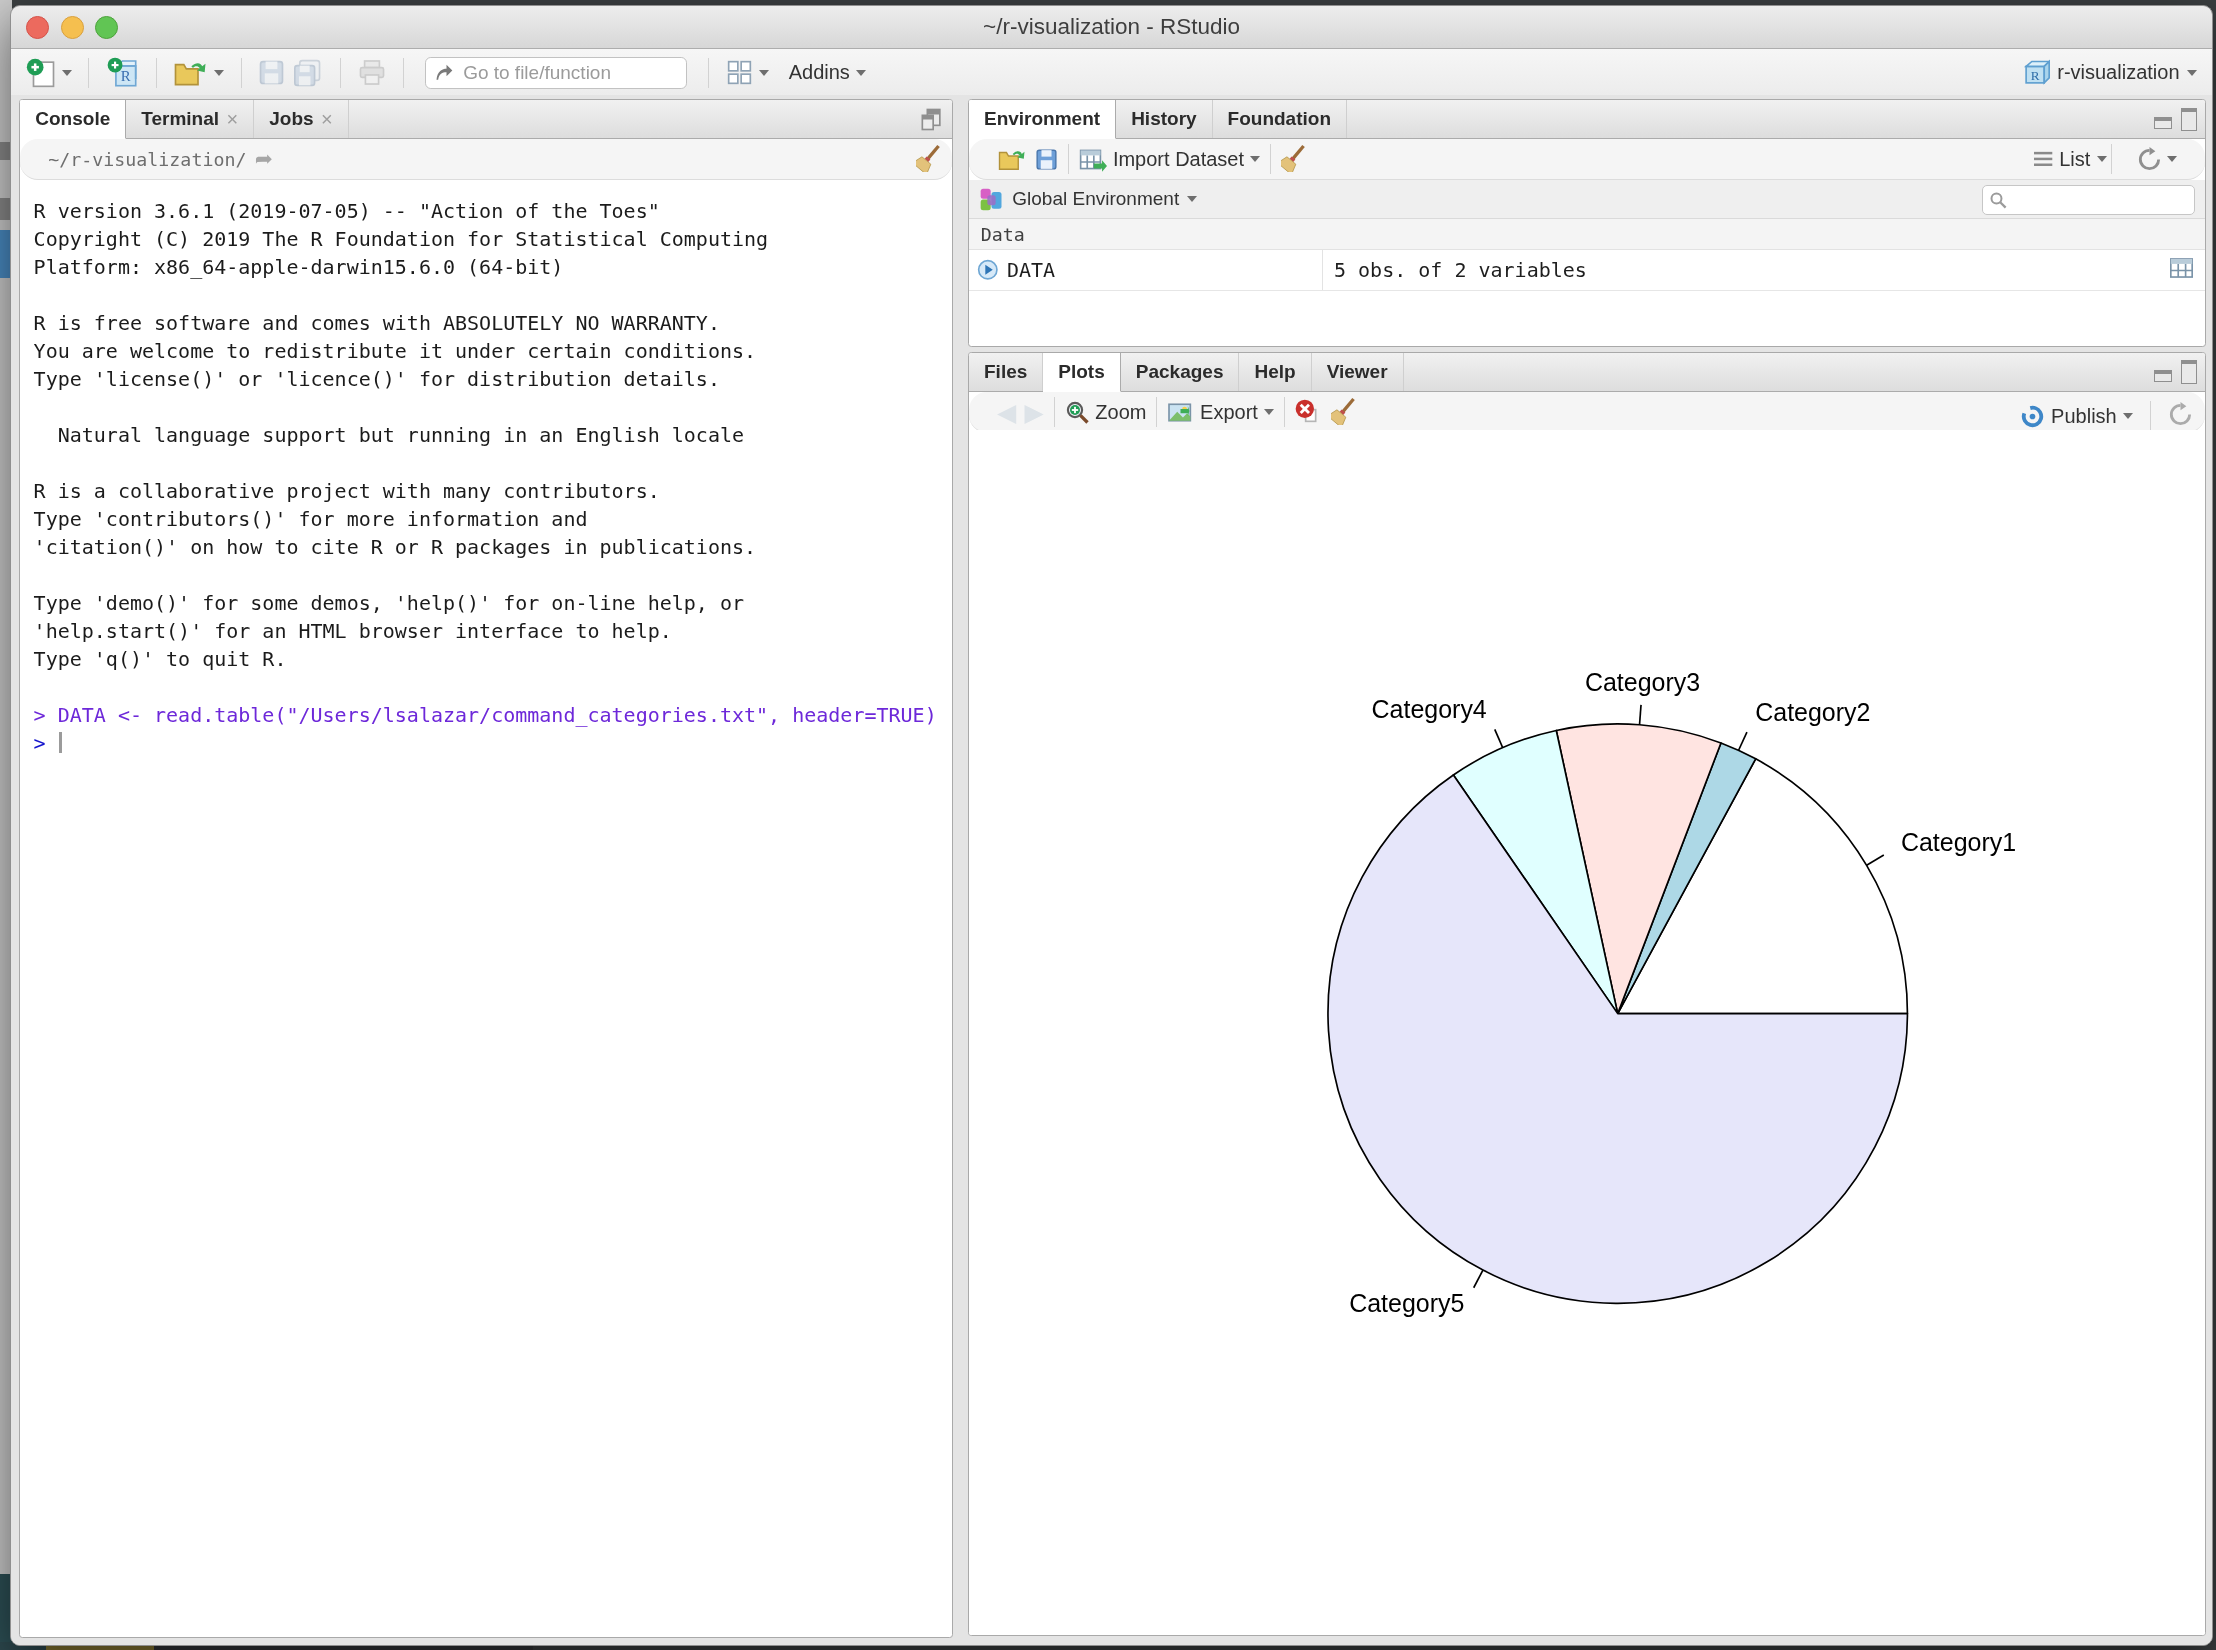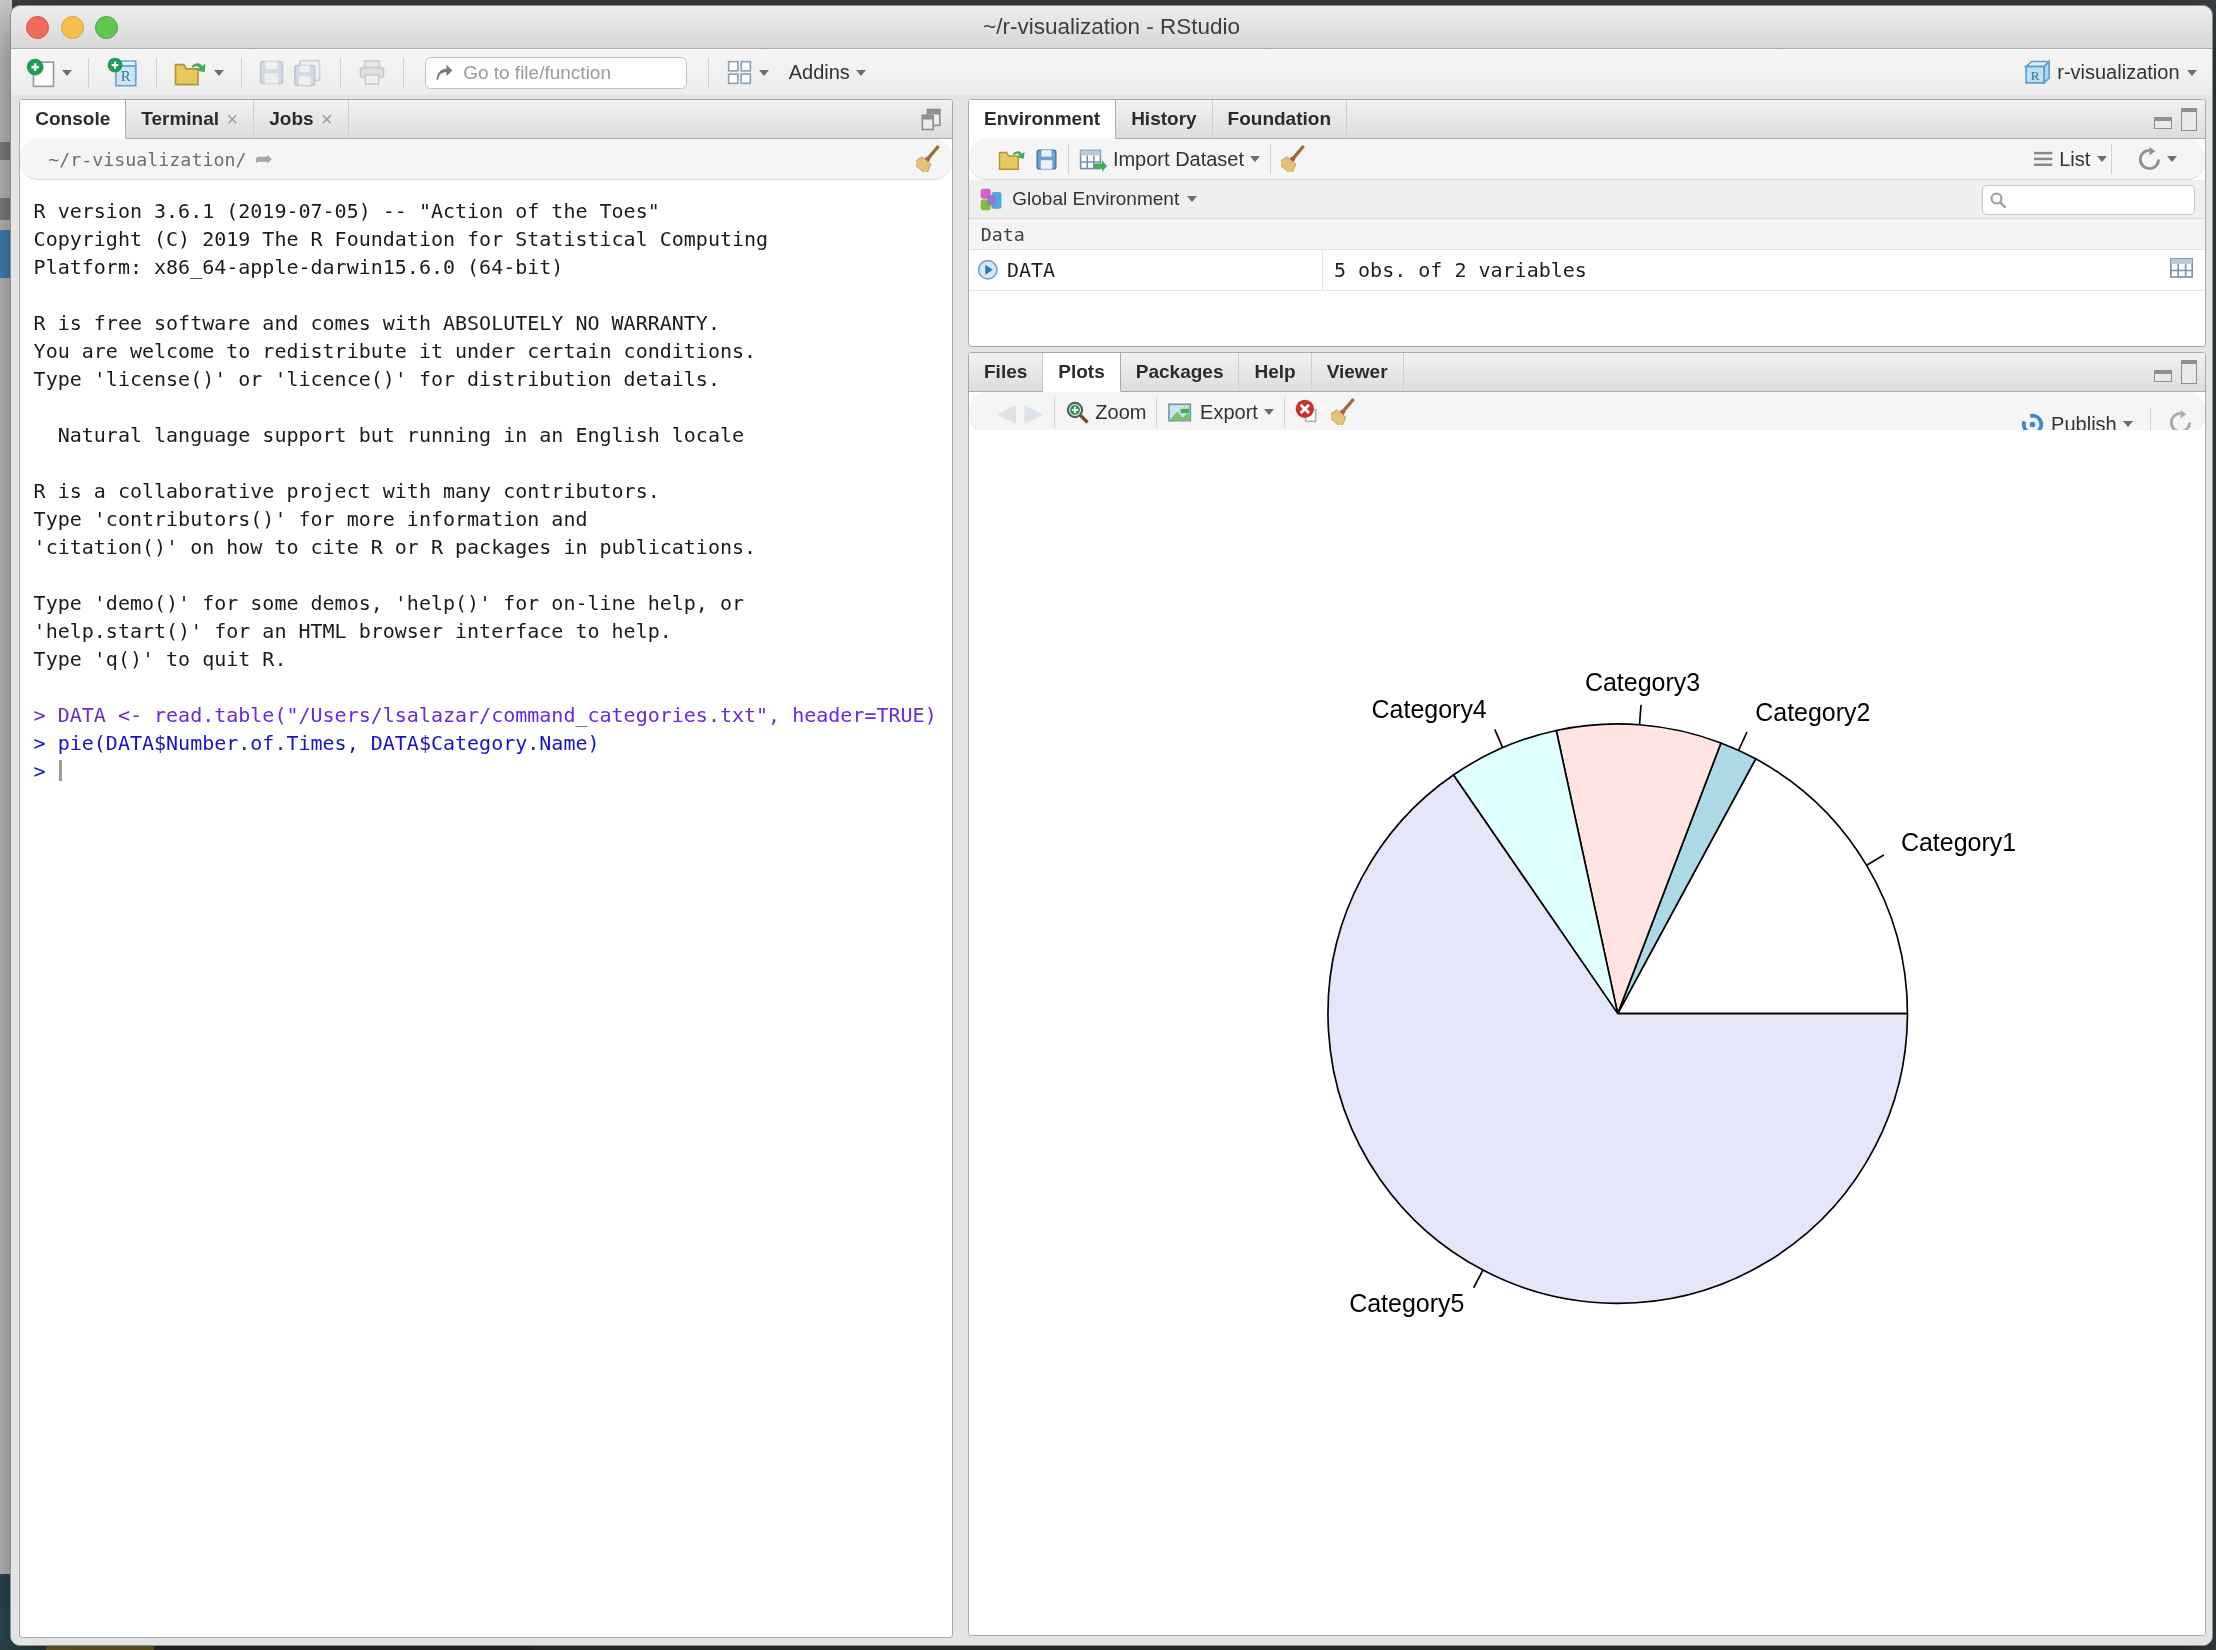--- a/index.html
+++ b/index.html
@@ -81,21 +81,21 @@
   .objrow{position:relative;height:40px;background:#FFF;border-bottom:0.8px solid #E6E6E6;
           display:flex;align-items:center;font-size:20px;color:#1E1E1E;}
   .objrow .coldiv{position:absolute;left:353px;top:0;bottom:0;width:0.8px;background:#E3E3E3;}
   .objname{margin-left:38px;}
   .objval{position:absolute;left:365px;}
   .objgrid{position:absolute;right:11.7px;}
   
   .navarrow{font-size:25px;color:#B7CCDF;line-height:1;}
   .plotarea{position:absolute;left:0;top:77px;right:0;bottom:0;background:#FFF;}
   .plotarea svg{position:absolute;left:0;top:0;}
-  .publish-group{position:absolute;right:11.7px;top:12px;height:40px;display:flex;align-items:center;gap:7.5px;}
+  .publish-group{position:absolute;right:11.7px;top:4px;height:40px;display:flex;align-items:center;gap:7.5px;}
 </style>
 </head>
 <body>
 
 <div class="screen">
 
   <div class="bg-sliver">
     <div class="mark" style="top:142px;height:18.3px;"></div>
     <div class="mark" style="top:198px;height:21.6px;"></div>
     <div class="blue" style="top:230px;height:48px;"></div>
@@ -256,21 +256,20 @@
 
 R is a collaborative project with many contributors.
 Type 'contributors()' for more information and
 'citation()' on how to cite R or R packages in publications.
 
 Type 'demo()' for some demos, 'help()' for on-line help, or
 'help.start()' for an HTML browser interface to help.
 Type 'q()' to quit R.</pre>
             <div style="margin-top: 28px;">
               <div class="cmdline"><span class="blue" style="color: #6d28d9;">&gt; DATA &lt;- read.table("/Users/lsalazar/command_categories.txt", header=TRUE)</span></div>
-              <div class="cmdline"><span class="blue" style="color: rgb(20, 20, 204);">&gt; pie(DATA$Number.of.Times, DATA$Category.Name)</span></div>
               <div class="cmdline"><span class="blue" style="color: rgb(20, 20, 204);">&gt; </span><span class="cursor"></span></div>
             </div>
           </div>
       </section>
 
       <section class="pane pane-env">
         <div class="tabstrip">
           <div class="tab active">
             <span>Environment</span>
           </div>

